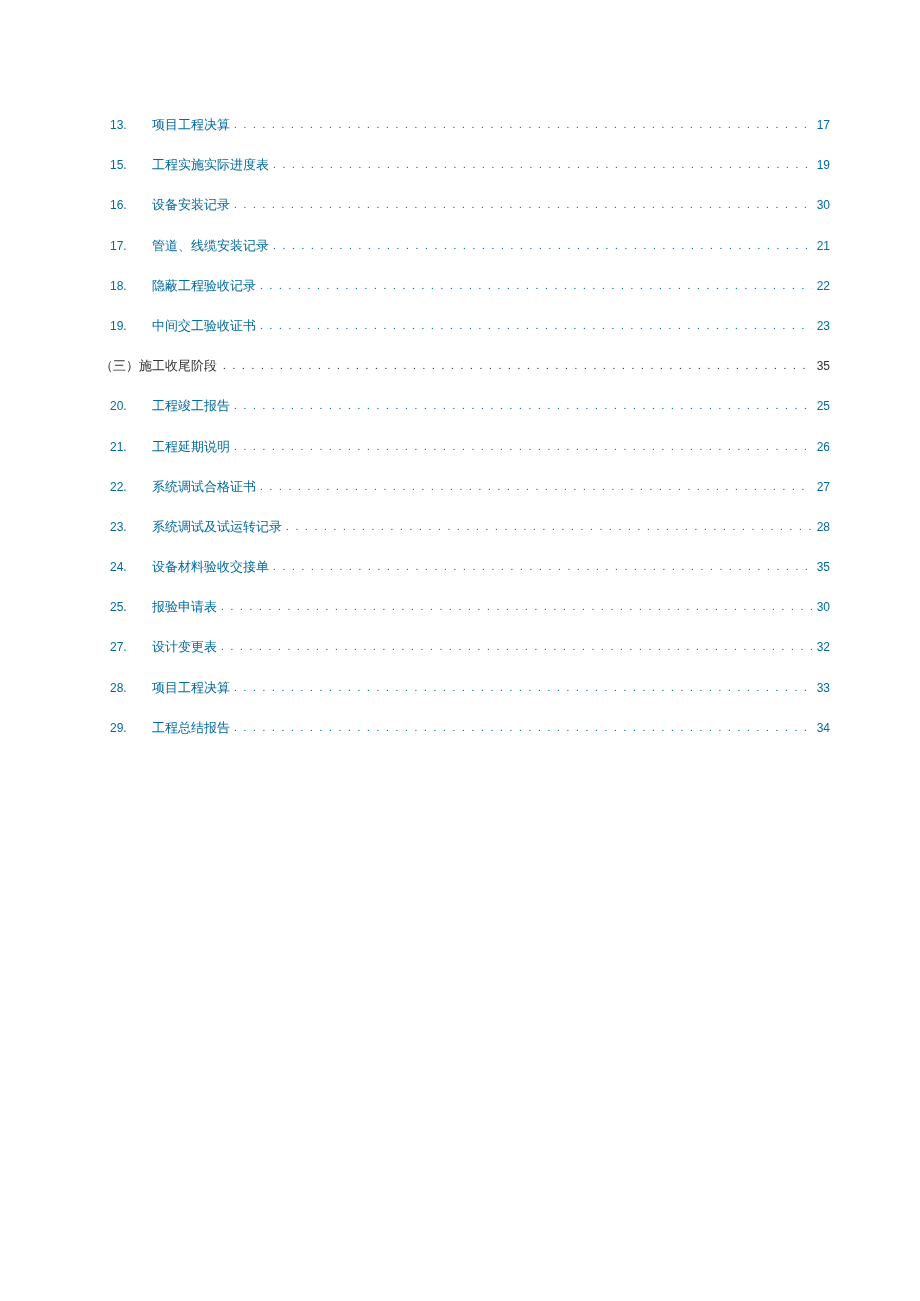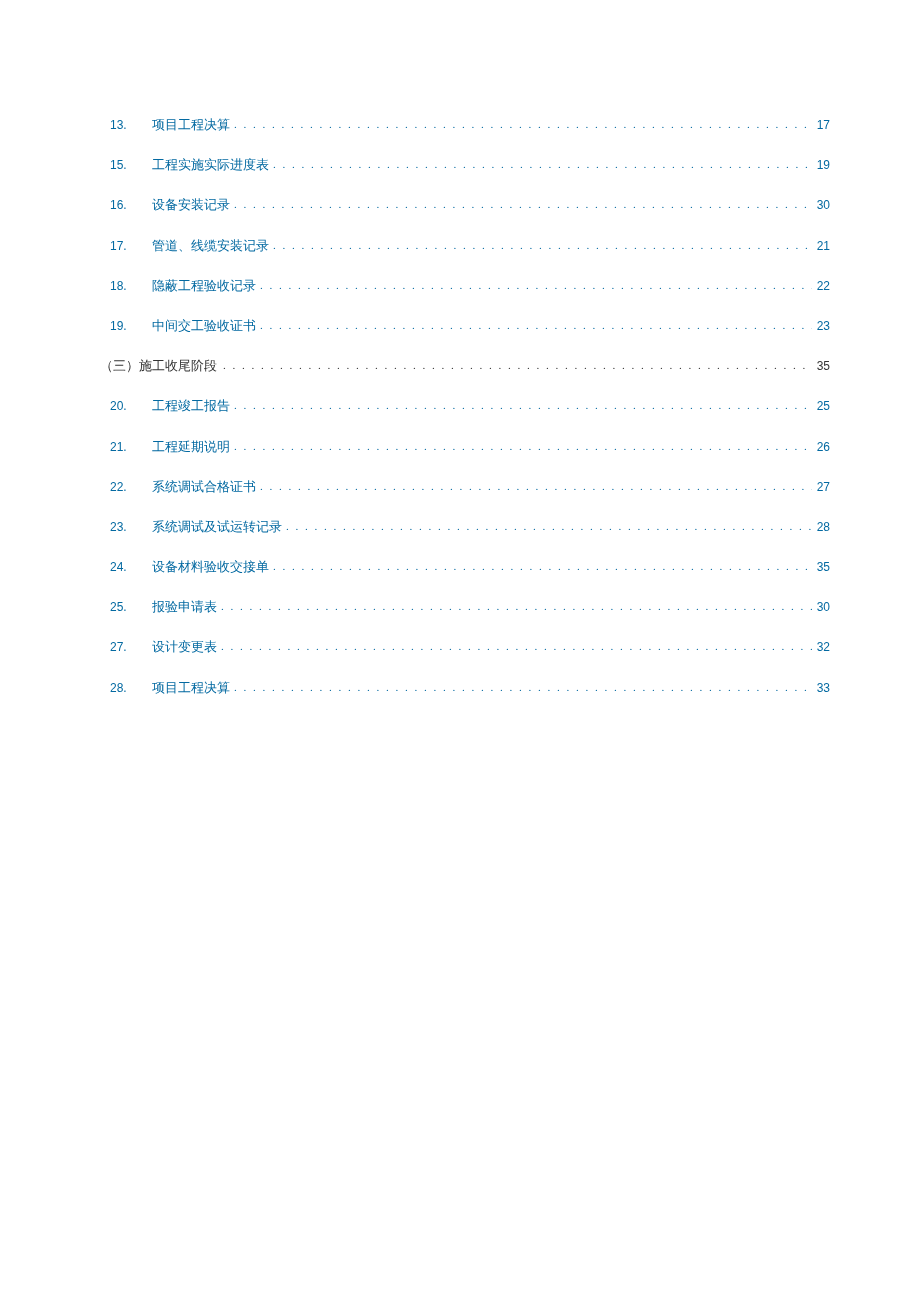--- a/index.html
+++ b/index.html
@@ -169,14 +169,20 @@
     <span class="toc-page">32</span>
   </div>
 
   <div class="toc-line">
     <span class="toc-number">28.</span>
     <span class="toc-title">项目工程决算</span>
     <span class="toc-leader"></span>
     <span class="toc-page">33</span>
   </div>
 
+  <div class="toc-line">
+    <span class="toc-number">29.</span>
+    <span class="toc-title">工程总结报告</span>
+    <span class="toc-leader"></span>
+    <span class="toc-page">34</span>
+  </div>
 
 </div>
 
 </body></html>

